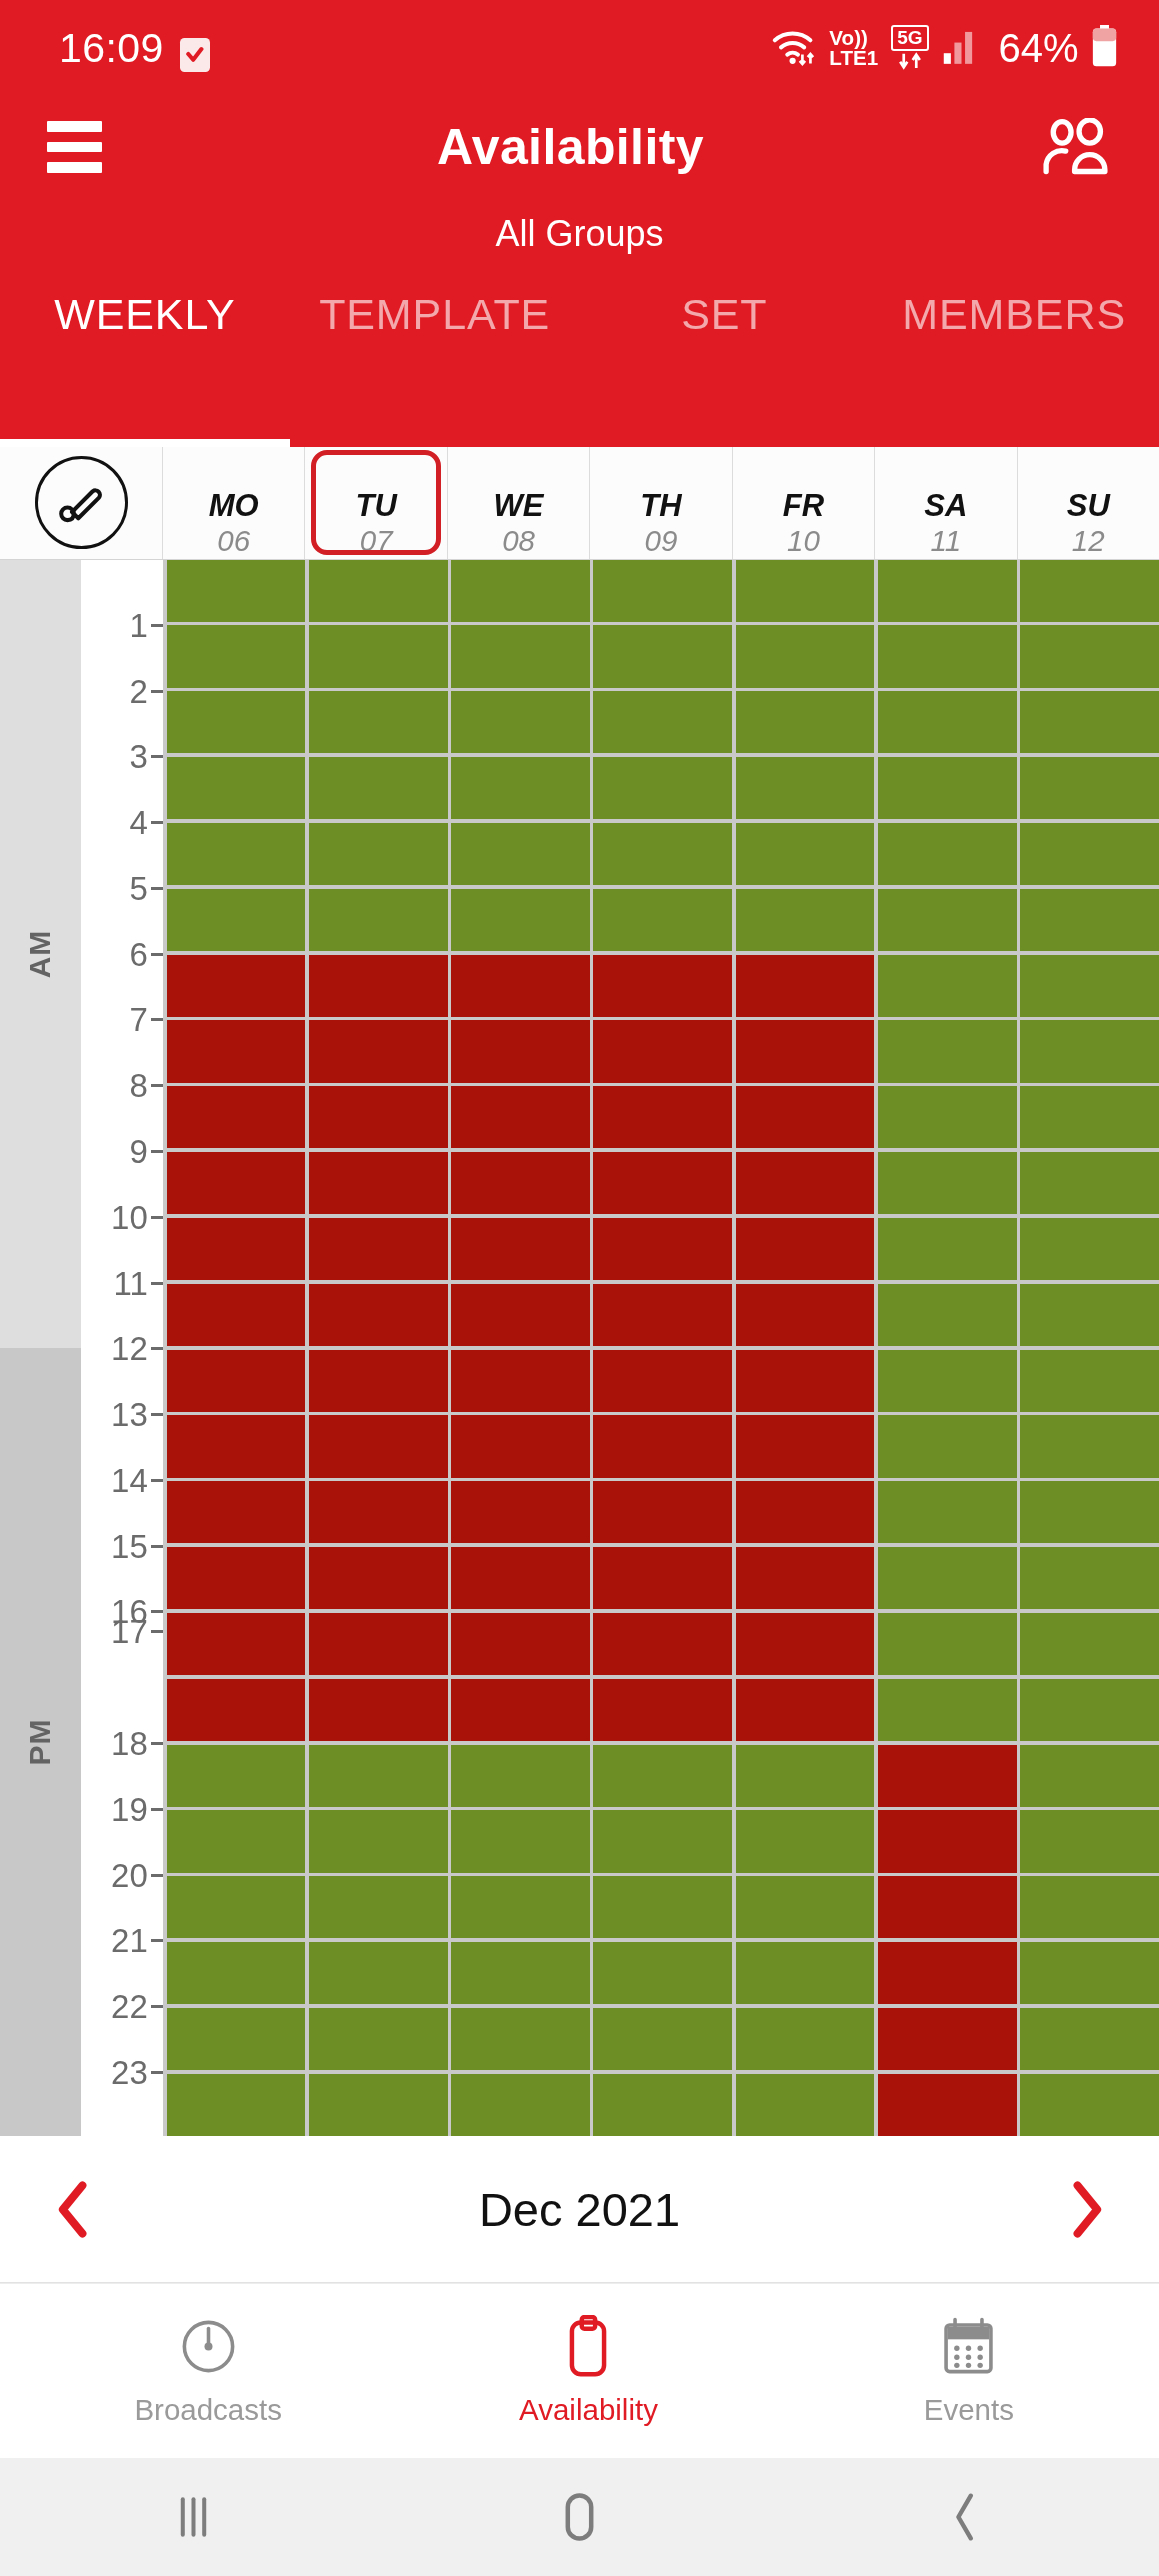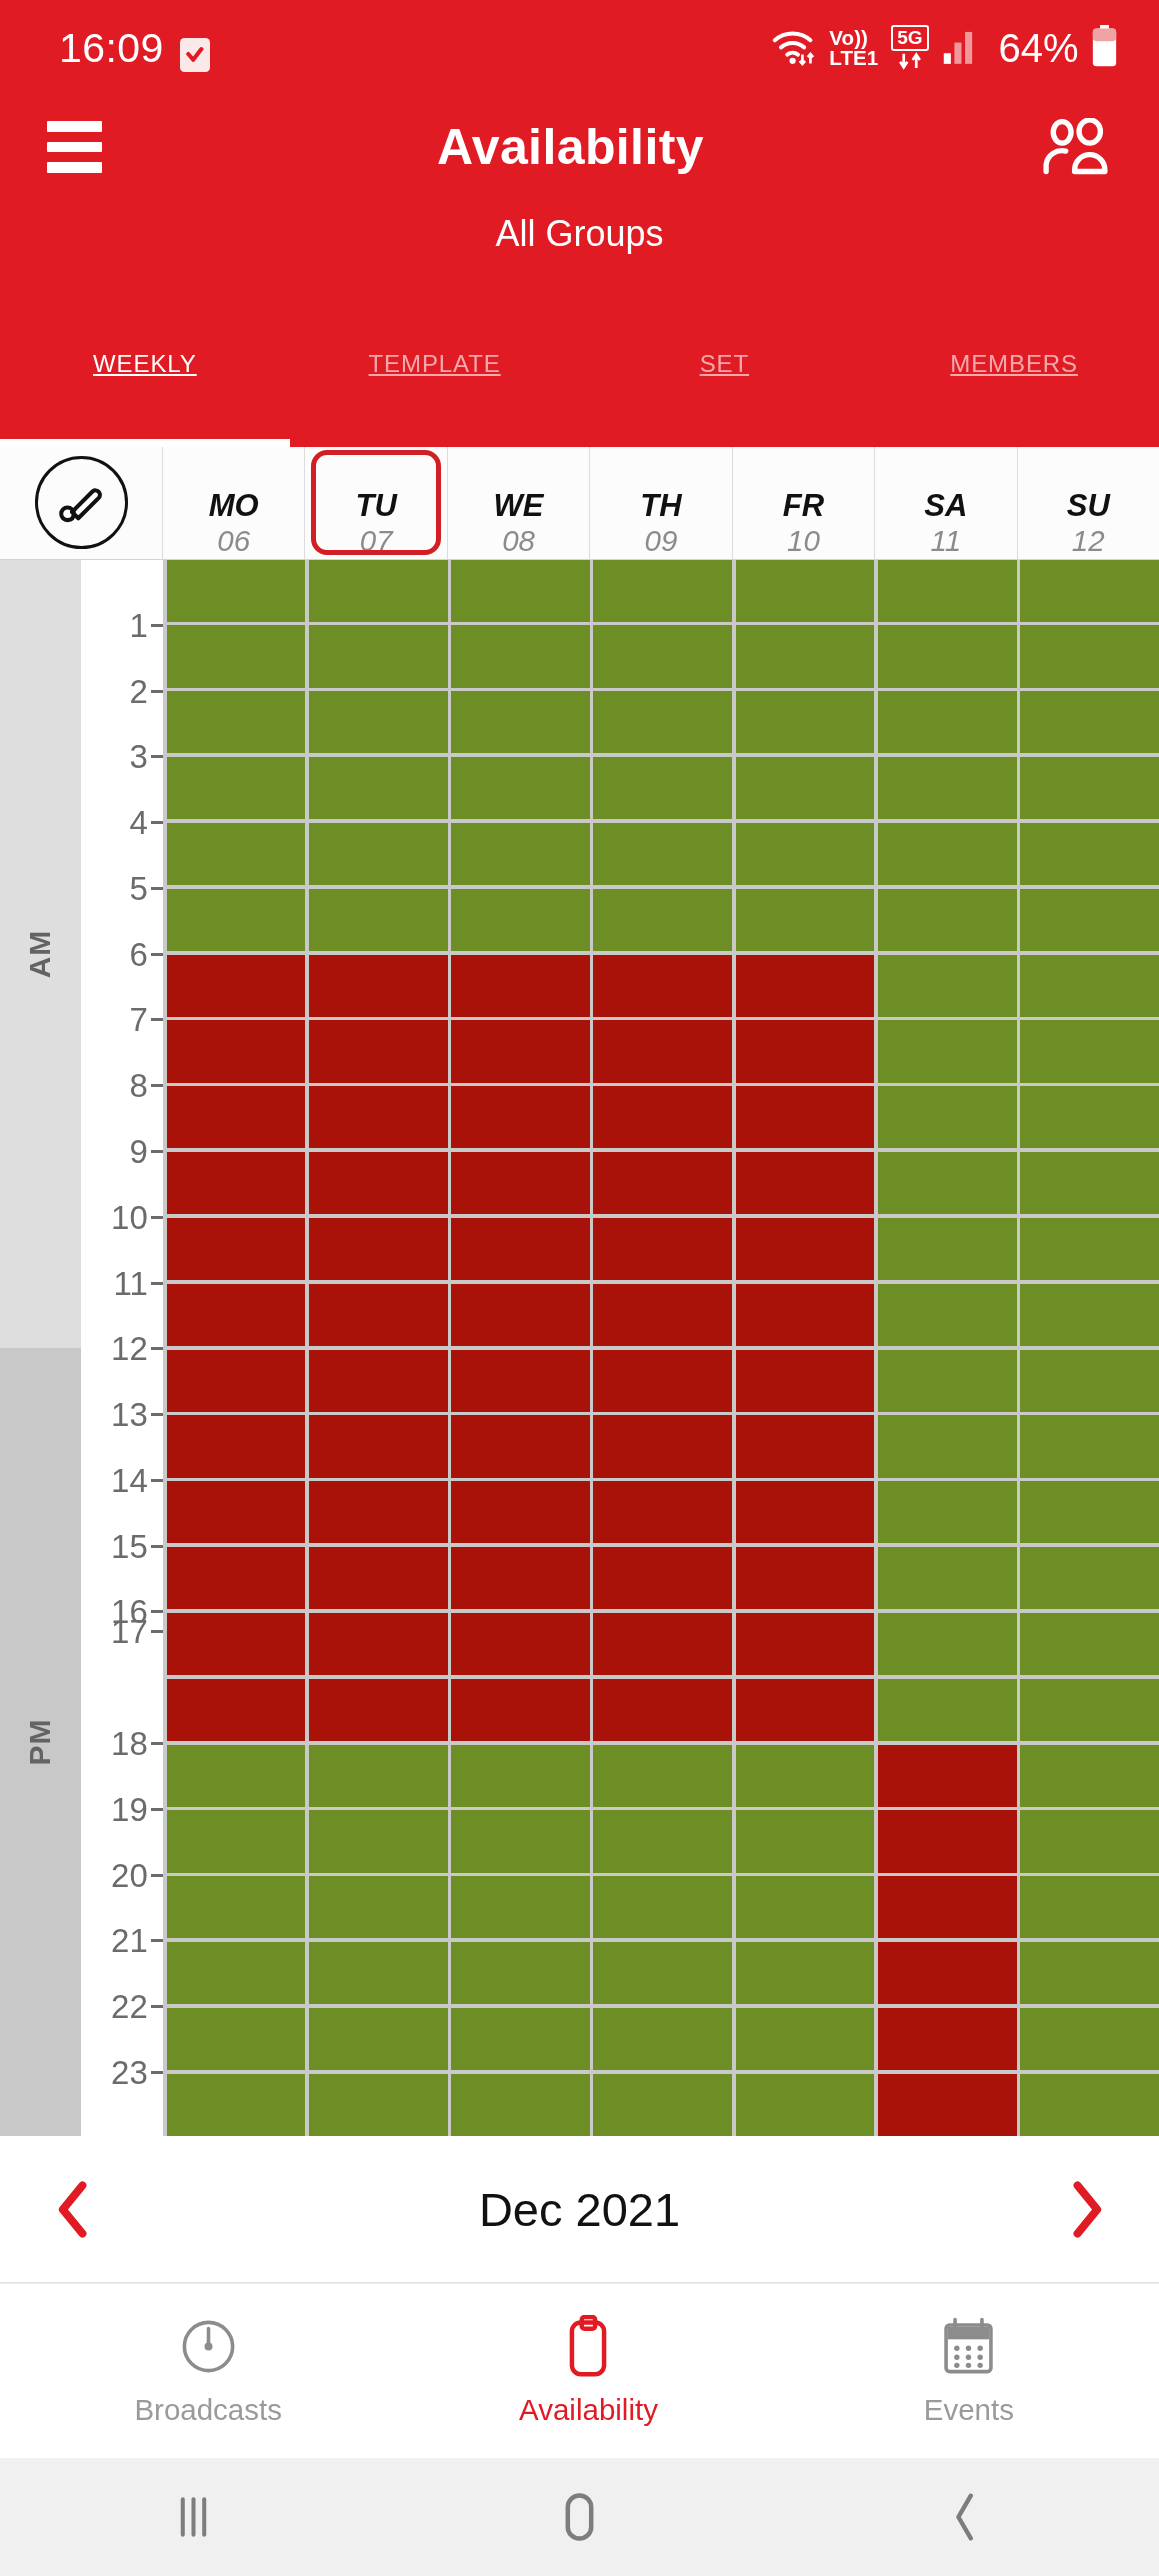--- a/index.html
+++ b/index.html
@@ -63,24 +63,24 @@
     padding-bottom: 23px; padding-top: 16px;
   }
   .hdr-icon { width: 73px; display:flex; justify-content:flex-end; }
 
   
   .tabbar {
     background: #E01B24; display: flex; flex: 0 0 auto;
     height: 165px; position: relative;
   }
   .tab {
-    flex: 1 1 0; display:flex; align-items:center; justify-content:center;
+    flex: 1 1 0; display:flex; align-items:flex-start; justify-content:center;
     text-align: center; color: rgba(255,255,255,0.62);
-    font-size: 24px; letter-spacing: 0.9px; position: relative;
-    padding: 0 7.2px; line-height: 1.5; text-decoration: underline;
+    font-size: 43px; letter-spacing: 0.9px; position: relative;
+    padding: 0 7.2px; line-height: 1.5;
   }
   .tab.active { color: #ffffff; }
   .tab.active::after {
     content:""; position:absolute; left:0; right:0; bottom:0;
     height: 8px; background:#ffffff;
   }
   .tab-wrap { word-break: break-all; }
 
   
   .dayheader {

